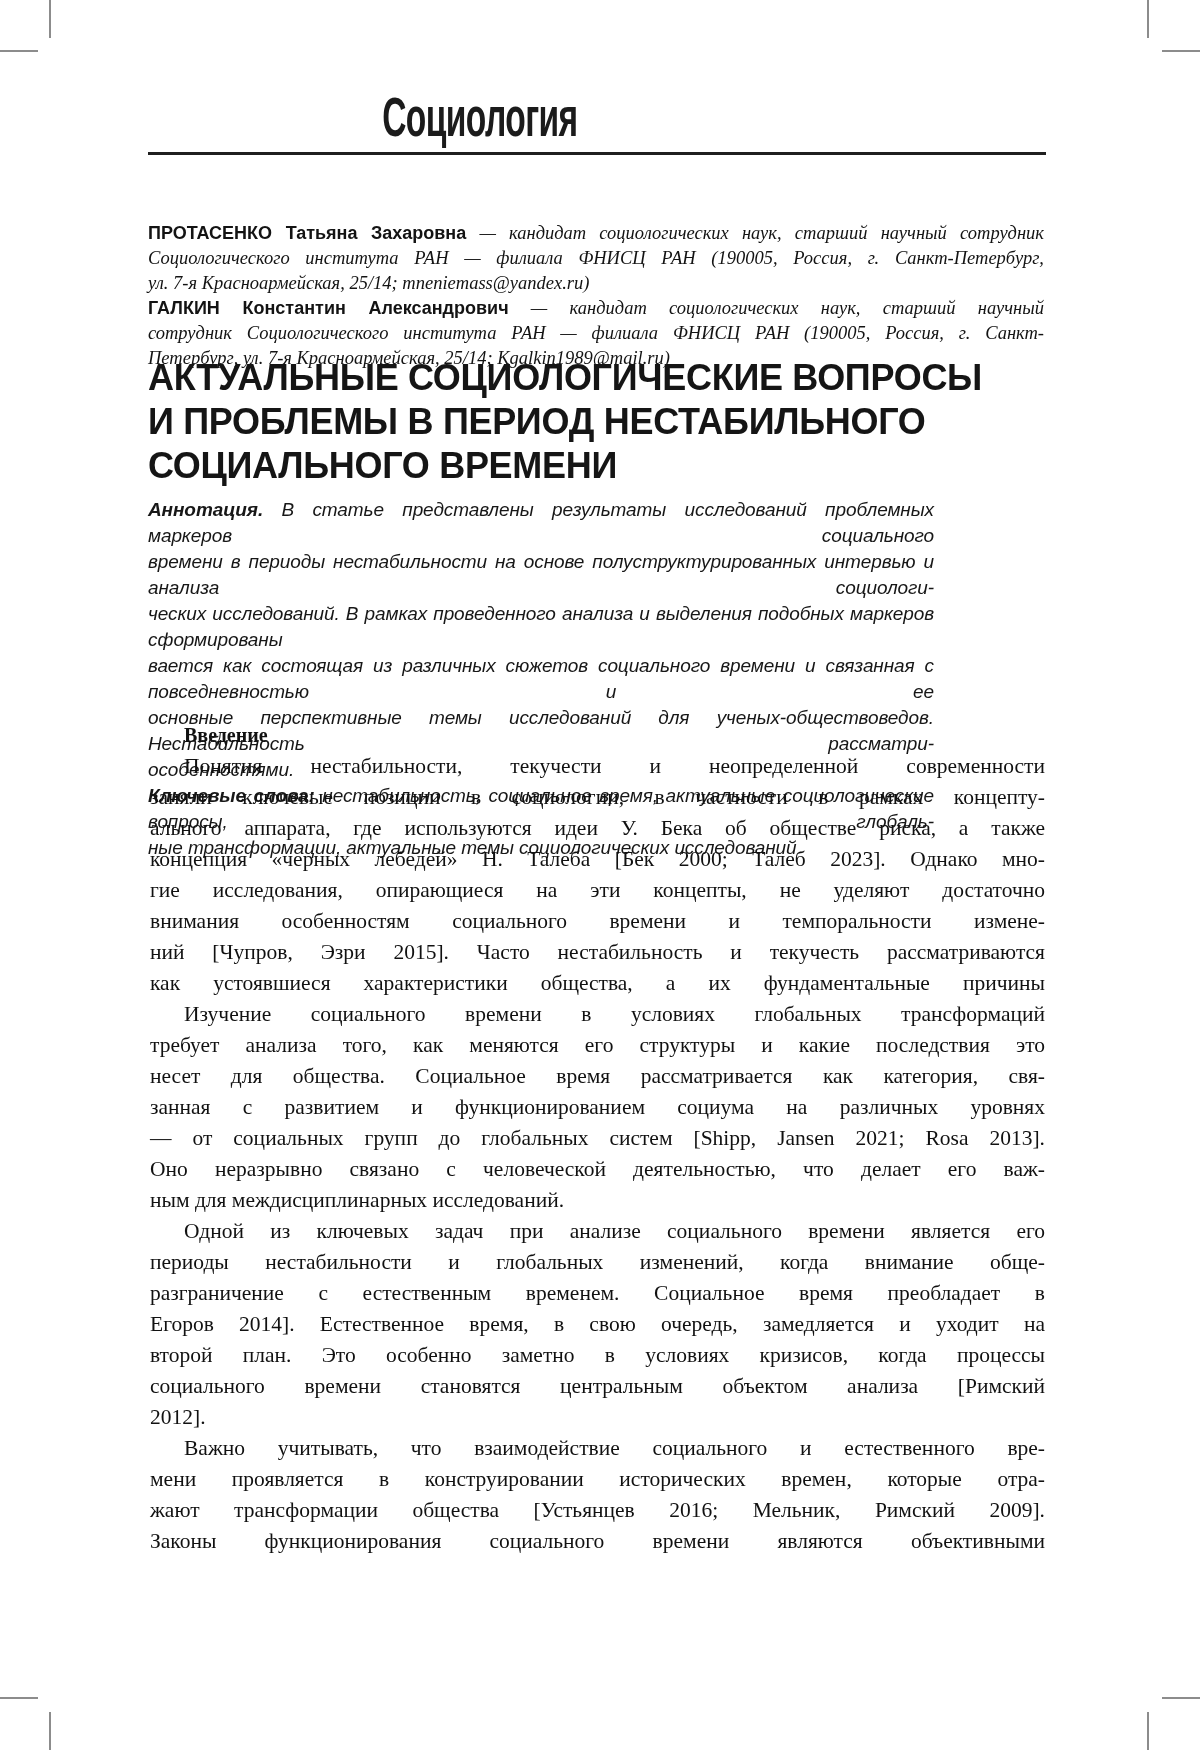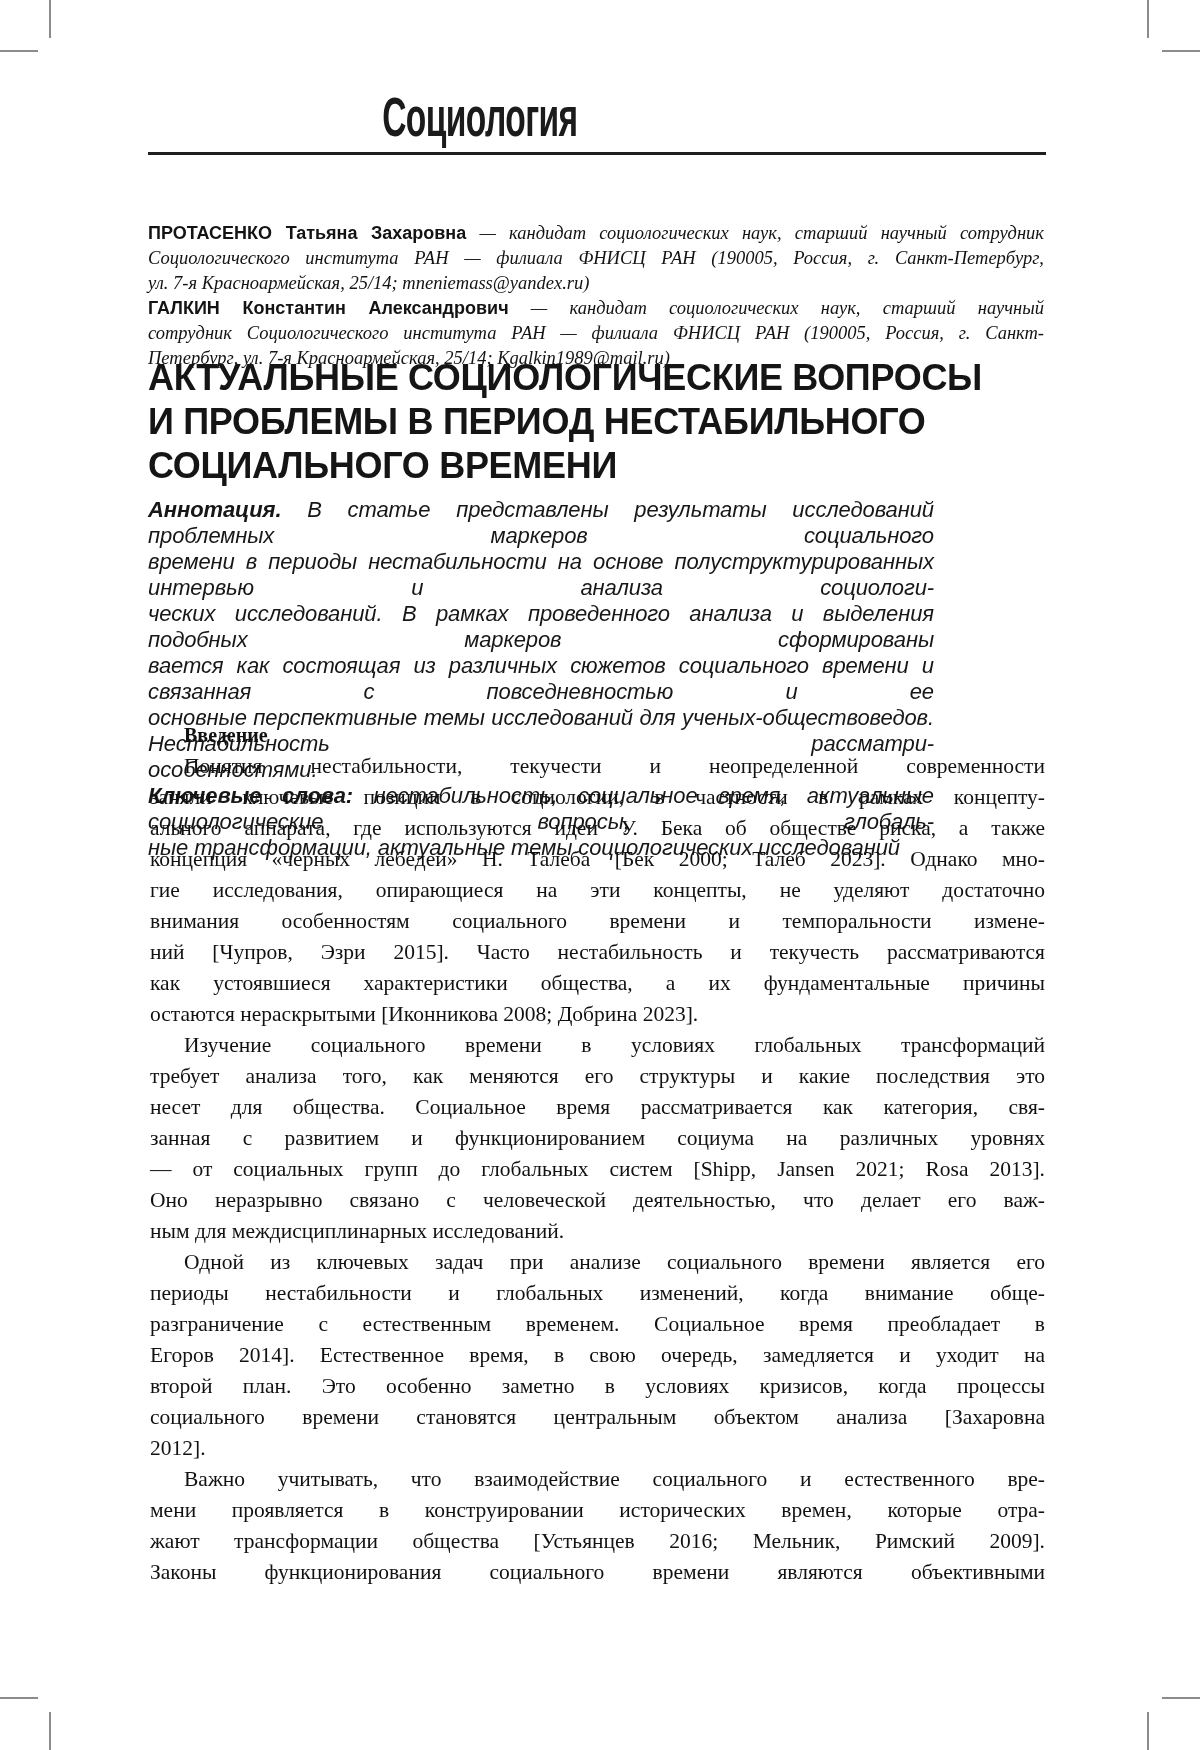--- a/index.html
+++ b/index.html
@@ -84,21 +84,21 @@
     color: #151515;
   }
   
   #front-notes {
     position: absolute;
     left: 148px;
     top: 497px;
     width: 786px;
     font-family: "Liberation Sans", "DejaVu Sans", sans-serif;
     font-style: italic;
-    font-size: 22px;
+    font-size: 19px;
     line-height: 26px;
     letter-spacing: -0.1px;
     color: #171717;
   }
   .seg-label { font-weight: 700; }
   
   #article-body {
     position: absolute;
     left: 150px;
     top: 720px;
@@ -180,38 +180,37 @@
     <div id="body-paragraphs">
         <div>
           <div class="tline just ind"><span class="seg-plain">Понятия нестабильности, текучести и неопределенной современности</span></div>
           <div class="tline just"><span class="seg-plain">заняли ключевые позиции в социологии, в частности в рамках концепту-</span></div>
           <div class="tline just"><span class="seg-plain">ального аппарата, где используются идеи У. Бека об обществе риска, а также</span></div>
           <div class="tline just"><span class="seg-plain">концепция «черных лебедей» Н. Талеба [Бек 2000; Талеб 2023]. Однако мно-</span></div>
           <div class="tline just"><span class="seg-plain">гие исследования, опирающиеся на эти концепты, не уделяют достаточно</span></div>
           <div class="tline just"><span class="seg-plain">внимания особенностям социального времени и темпоральности измене-</span></div>
           <div class="tline just"><span class="seg-plain">ний [Чупров, Эзри 2015]. Часто нестабильность и текучесть рассматриваются</span></div>
           <div class="tline just"><span class="seg-plain">как устоявшиеся характеристики общества, а их фундаментальные причины</span></div>
-          <div class="tline"><span class="seg-plain">остаются нераскрытыми [Иконникова 2008; Добрина 2023].</span></div>
         </div>
         <div>
           <div class="tline just ind"><span class="seg-plain">Изучение социального времени в условиях глобальных трансформаций</span></div>
           <div class="tline just"><span class="seg-plain">требует анализа того, как меняются его структуры и какие последствия это</span></div>
           <div class="tline just"><span class="seg-plain">несет для общества. Социальное время рассматривается как категория, свя-</span></div>
           <div class="tline just"><span class="seg-plain">занная с развитием и функционированием социума на различных уровнях</span></div>
           <div class="tline just"><span class="seg-plain">— от социальных групп до глобальных систем [Shipp, Jansen 2021; Rosa 2013].</span></div>
           <div class="tline just"><span class="seg-plain">Оно неразрывно связано с человеческой деятельностью, что делает его важ-</span></div>
           <div class="tline"><span class="seg-plain">ным для междисциплинарных исследований.</span></div>
         </div>
         <div>
           <div class="tline just ind"><span class="seg-plain">Одной из ключевых задач при анализе социального времени является его</span></div>
           <div class="tline just"><span class="seg-plain">периоды нестабильности и глобальных изменений, когда внимание обще-</span></div>
           <div class="tline just"><span class="seg-plain">разграничение с естественным временем. Социальное время преобладает в</span></div>
           <div class="tline just"><span class="seg-plain">Егоров 2014]. Естественное время, в свою очередь, замедляется и уходит на</span></div>
           <div class="tline just"><span class="seg-plain">второй план. Это особенно заметно в условиях кризисов, когда процессы</span></div>
-          <div class="tline just"><span class="seg-plain">социального времени становятся центральным объектом анализа [Захаровна</span></div>
+          <div class="tline just"><span class="seg-plain">социального времени становятся центральным объектом анализа [Римский</span></div>
           <div class="tline"><span class="seg-plain">2012].</span></div>
         </div>
         <div>
           <div class="tline just ind"><span class="seg-plain">Важно учитывать, что взаимодействие социального и естественного вре-</span></div>
           <div class="tline just"><span class="seg-plain">мени проявляется в конструировании исторических времен, которые отра-</span></div>
           <div class="tline just"><span class="seg-plain">жают трансформации общества [Устьянцев 2016; Мельник, Римский 2009].</span></div>
           <div class="tline just"><span class="seg-plain">Законы функционирования социального времени являются объективными</span></div>
         </div>
       </div>
   </div>

